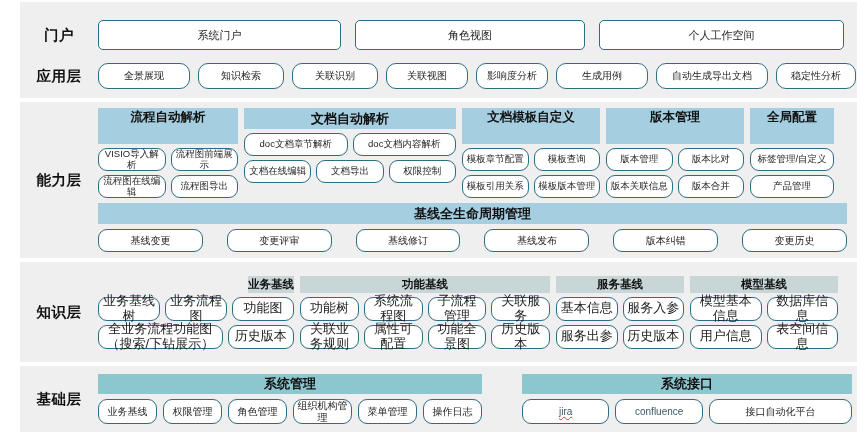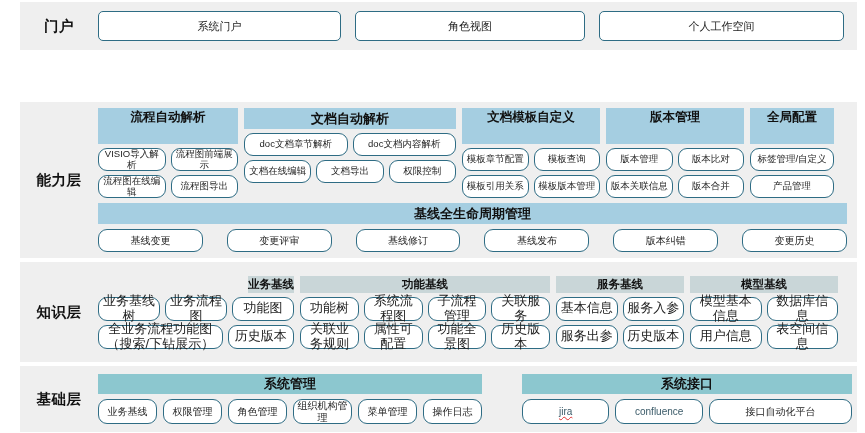--- a/index.html
+++ b/index.html
@@ -114,31 +114,46 @@
   .fn-row .btn.grow{flex:1.7 1 0;border-radius:9px;}
   .jira-txt{position:relative;display:inline-block;color:#3a5a68;
             text-decoration:underline wavy #e03030;text-decoration-skip-ink:none;}
   .conf-txt{color:#3a5a68;}
 </style>
 </head>
 <body>
 
 <div class="page">
 
-  <div class="band" style="top:2px;height:48px;">
+  <div class="band" style="top:2px;height:66px;">
     <div class="band-label">门户</div>
     <div class="band-body">
       <div class="portal-row">
         <div class="btn p0">系统门户</div>
         <div class="btn p1">角色视图</div>
         <div class="btn p2">个人工作空间</div>
       </div>
     </div>
   </div>
 
+  <div class="band" style="top:54px;height:44px;">
+    <div class="band-label">应用层</div>
+    <div class="band-body">
+      <div class="app-row">
+        <div class="btn a0">全景展现</div>
+        <div class="btn a1">知识检索</div>
+        <div class="btn a2">关联识别</div>
+        <div class="btn a3">关联视图</div>
+        <div class="btn a4">影响度分析</div>
+        <div class="btn a5">生成用例</div>
+        <div class="btn a6">自动生成导出文档</div>
+        <div class="btn a7">稳定性分析</div>
+      </div>
+    </div>
+  </div>
 
   <div class="band" style="top:102px;height:156px;">
     <div class="band-label">能力层</div>
     <div class="band-body">
       <div class="cap-wrap">
 
         <div class="cap-cols">
 
           <div class="cap-col c0">
             <div class="ghead">流程自动解析</div>

